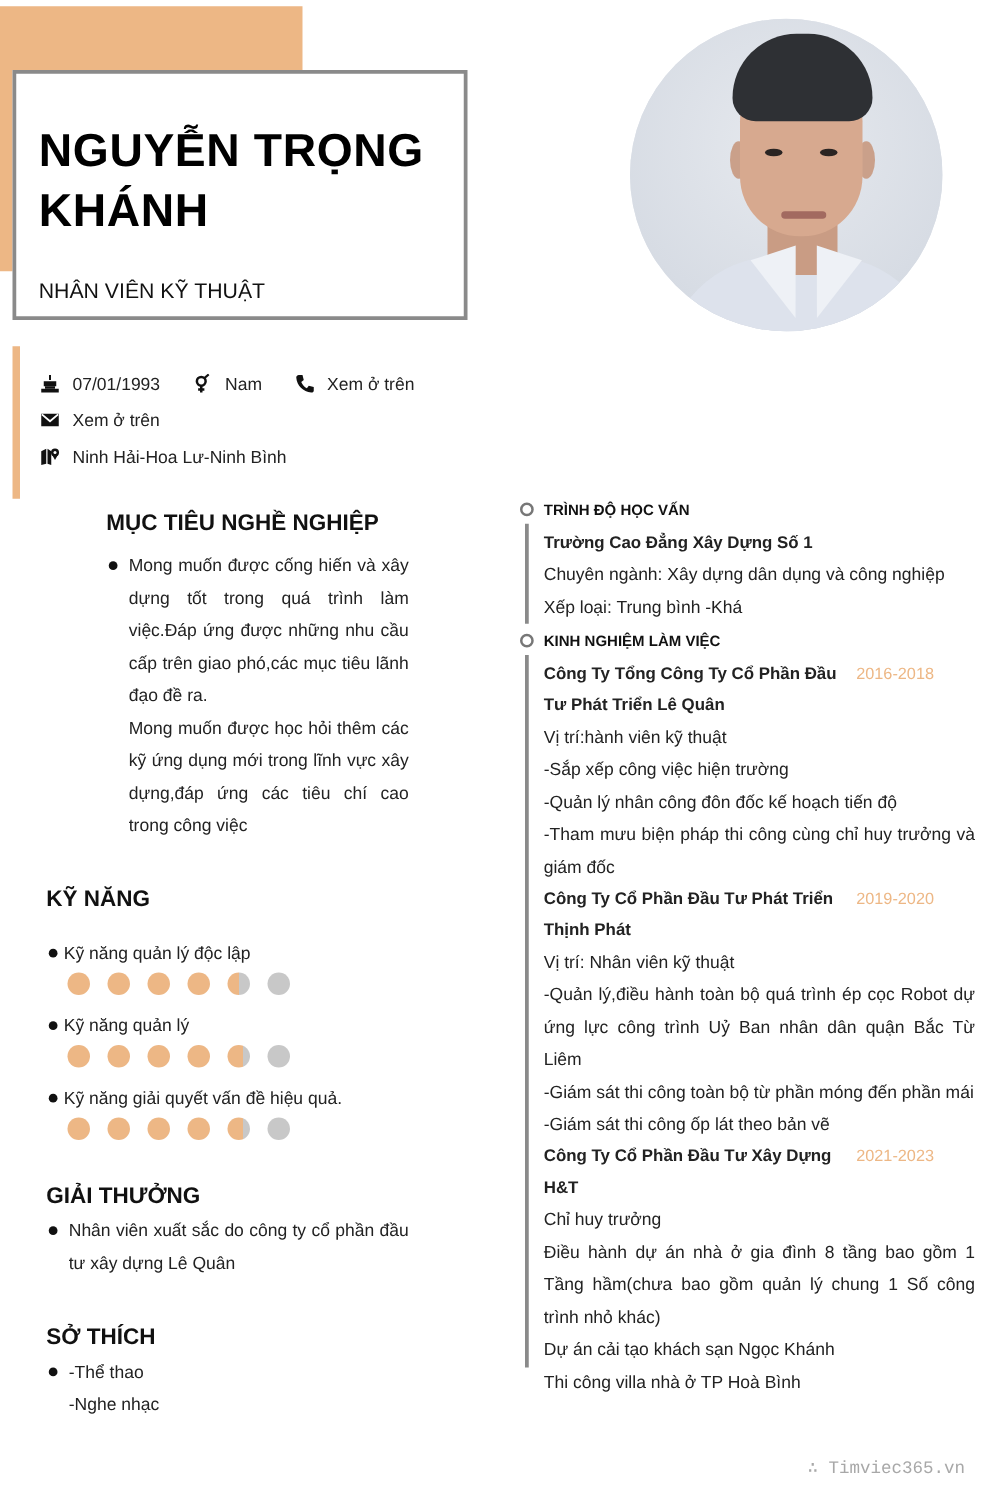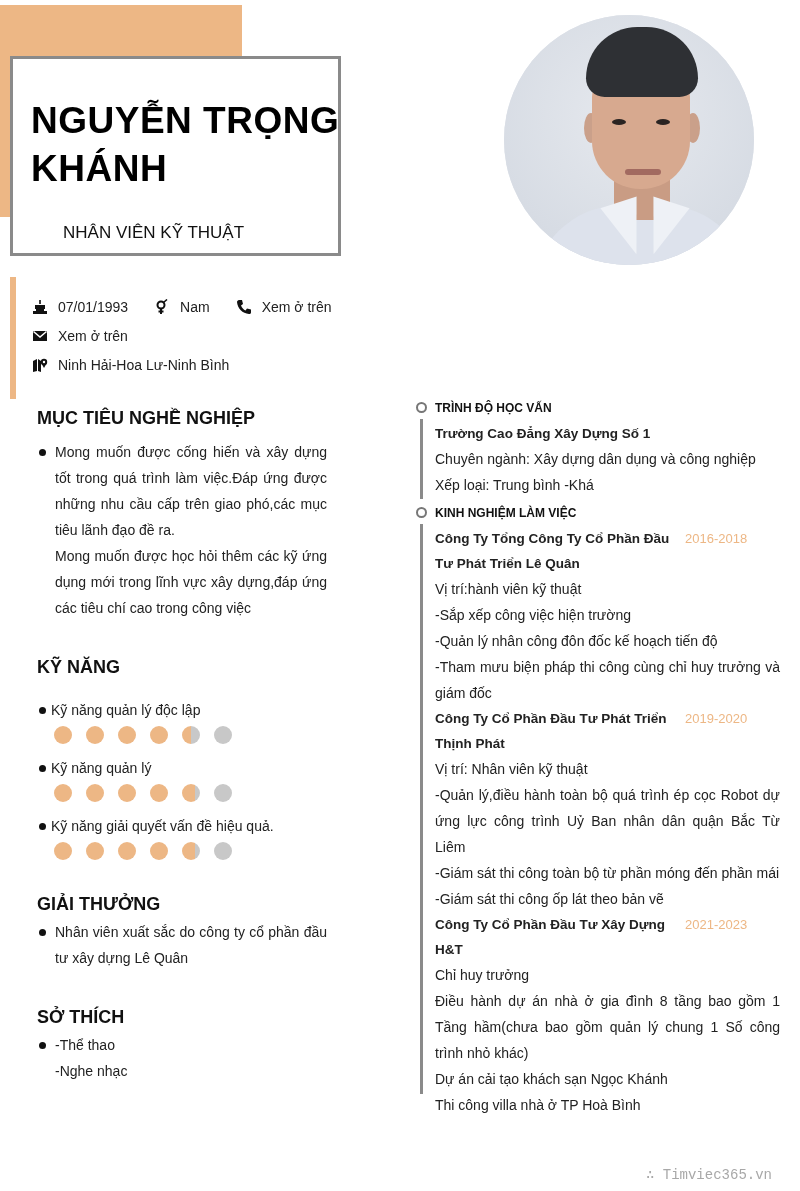--- a/index.html
+++ b/index.html
@@ -1,22 +1,22 @@
 <!DOCTYPE html>
 <html><head>
 <meta charset="utf-8">
 <style>
   * { box-sizing: border-box; margin: 0; padding: 0; }
   html, body { width: 800px; height: 1191px; background: #ffffff; overflow: hidden; }
   body { font-family: "Liberation Sans", "DejaVu Sans", sans-serif; color: #222; position: relative; }
 
   .accent-block { position: absolute; left: 0; top: 5px; width: 242px; height: 212px; background: #edb785; }
-  .name-box { position: absolute; left: 10px; top: 56px; width: 331px; height: 200px; background: #fff; border: 3px solid #8a8a8a; }
+  .name-box { position: absolute; left: 10px; top: 56px; width: 364px; height: 200px; background: #fff; border: 3px solid #8a8a8a; }
   .name { position: absolute; left: 18px; top: 38px; font-size: 37px; font-weight: bold; line-height: 48px; color: #000; letter-spacing: 0.5px; width: 360px; }
-  .title { position: absolute; left: 18px; top: 164px; font-size: 17px; color: #111; margin-left: 32px; }
+  .title { position: absolute; left: 18px; top: 164px; font-size: 17px; color: #111; }
 
   .avatar { position: absolute; left: 504px; top: 15px; width: 250px; height: 250px; border-radius: 50%; overflow: hidden; background: #dfe3ea; }
   .avatar .bg { position: absolute; inset: 0; background: radial-gradient(circle at 50% 40%, #e6e9ee 0%, #d7dce4 70%, #cfd5de 100%); }
   .avatar .hair { position: absolute; left: 82px; top: 12px; width: 112px; height: 70px; background: #2e3034; border-radius: 55px 55px 20px 20px; }
   .avatar .face { position: absolute; left: 88px; top: 42px; width: 98px; height: 132px; background: #d7a98f; border-radius: 40px 40px 48px 48px; }
   .avatar .ear-l { position: absolute; left: 80px; top: 98px; width: 14px; height: 30px; background: #caa08a; border-radius: 50%; }
   .avatar .ear-r { position: absolute; left: 182px; top: 98px; width: 14px; height: 30px; background: #caa08a; border-radius: 50%; }
   .avatar .eye { position: absolute; top: 104px; width: 14px; height: 6px; background: #2a2422; border-radius: 50%; }
   .avatar .eye.l { left: 108px; } .avatar .eye.r { left: 152px; }
   .avatar .mouth { position: absolute; left: 121px; top: 154px; width: 36px; height: 6px; background: #a26a60; border-radius: 3px; }
@@ -139,21 +139,21 @@
             <polygon points="9.5,6.5 14.5,6.5 12,11" fill="#111"></polygon>
             <circle cx="12" cy="5" r="1.2" fill="#fff"></circle>
           </svg>
       </span>
       <span>Ninh Hải-Hoa Lư-Ninh Bình</span>
     </div>
   </div>
 </div>
 
 <div class="left">
-  <section style="margin-bottom:36px;">
+  <section style="margin-bottom:36px;margin-left:48px;">
     <div class="sec-h">MỤC TIÊU NGHỀ NGHIỆP</div>
     <div class="bullet-block">
       <p>Mong muốn được cống hiến và xây dựng tốt trong quá trình làm việc.Đáp ứng được những nhu cầu cấp trên giao phó,các mục tiêu lãnh đạo đề ra.</p>
       <p>Mong muốn được học hỏi thêm các kỹ ứng dụng mới trong lĩnh vực xây dựng,đáp ứng các tiêu chí cao trong công việc</p>
     </div>
   </section>
 
   <section style="margin-top:30px; margin-bottom:30px;">
     <div class="sec-h" style="margin-bottom:22px;">KỸ NĂNG</div>
     <div class="skill">

